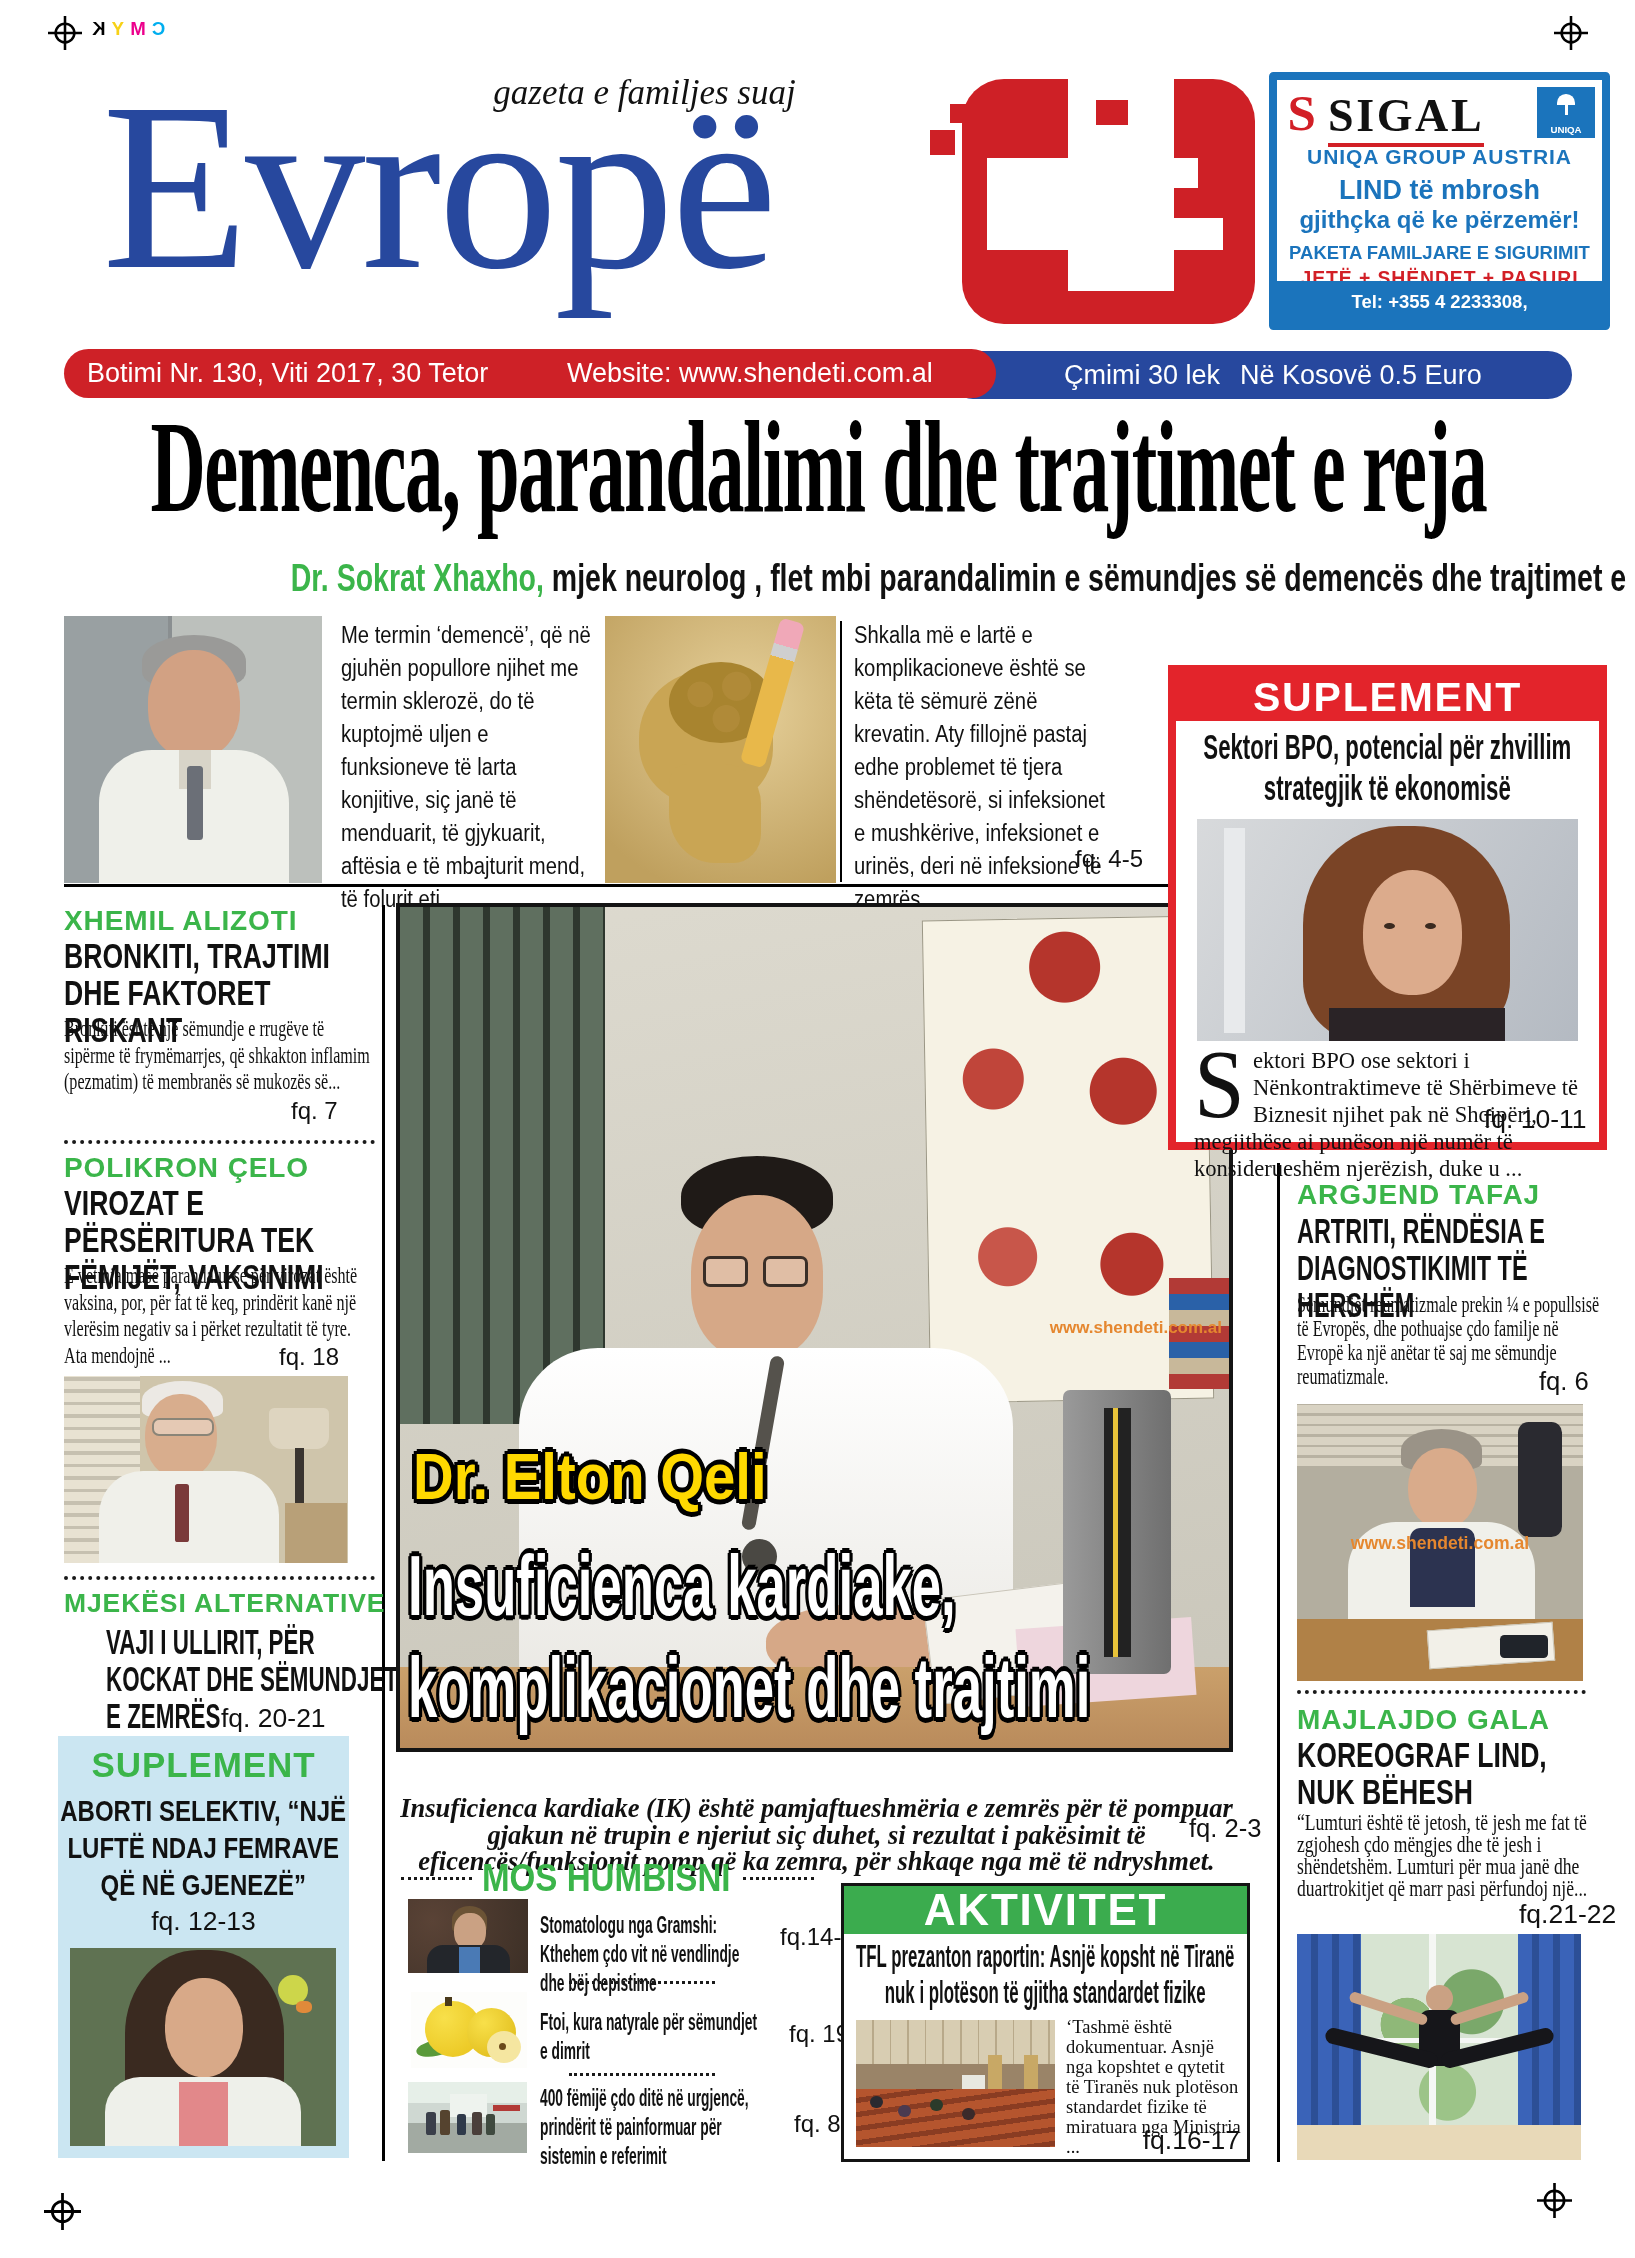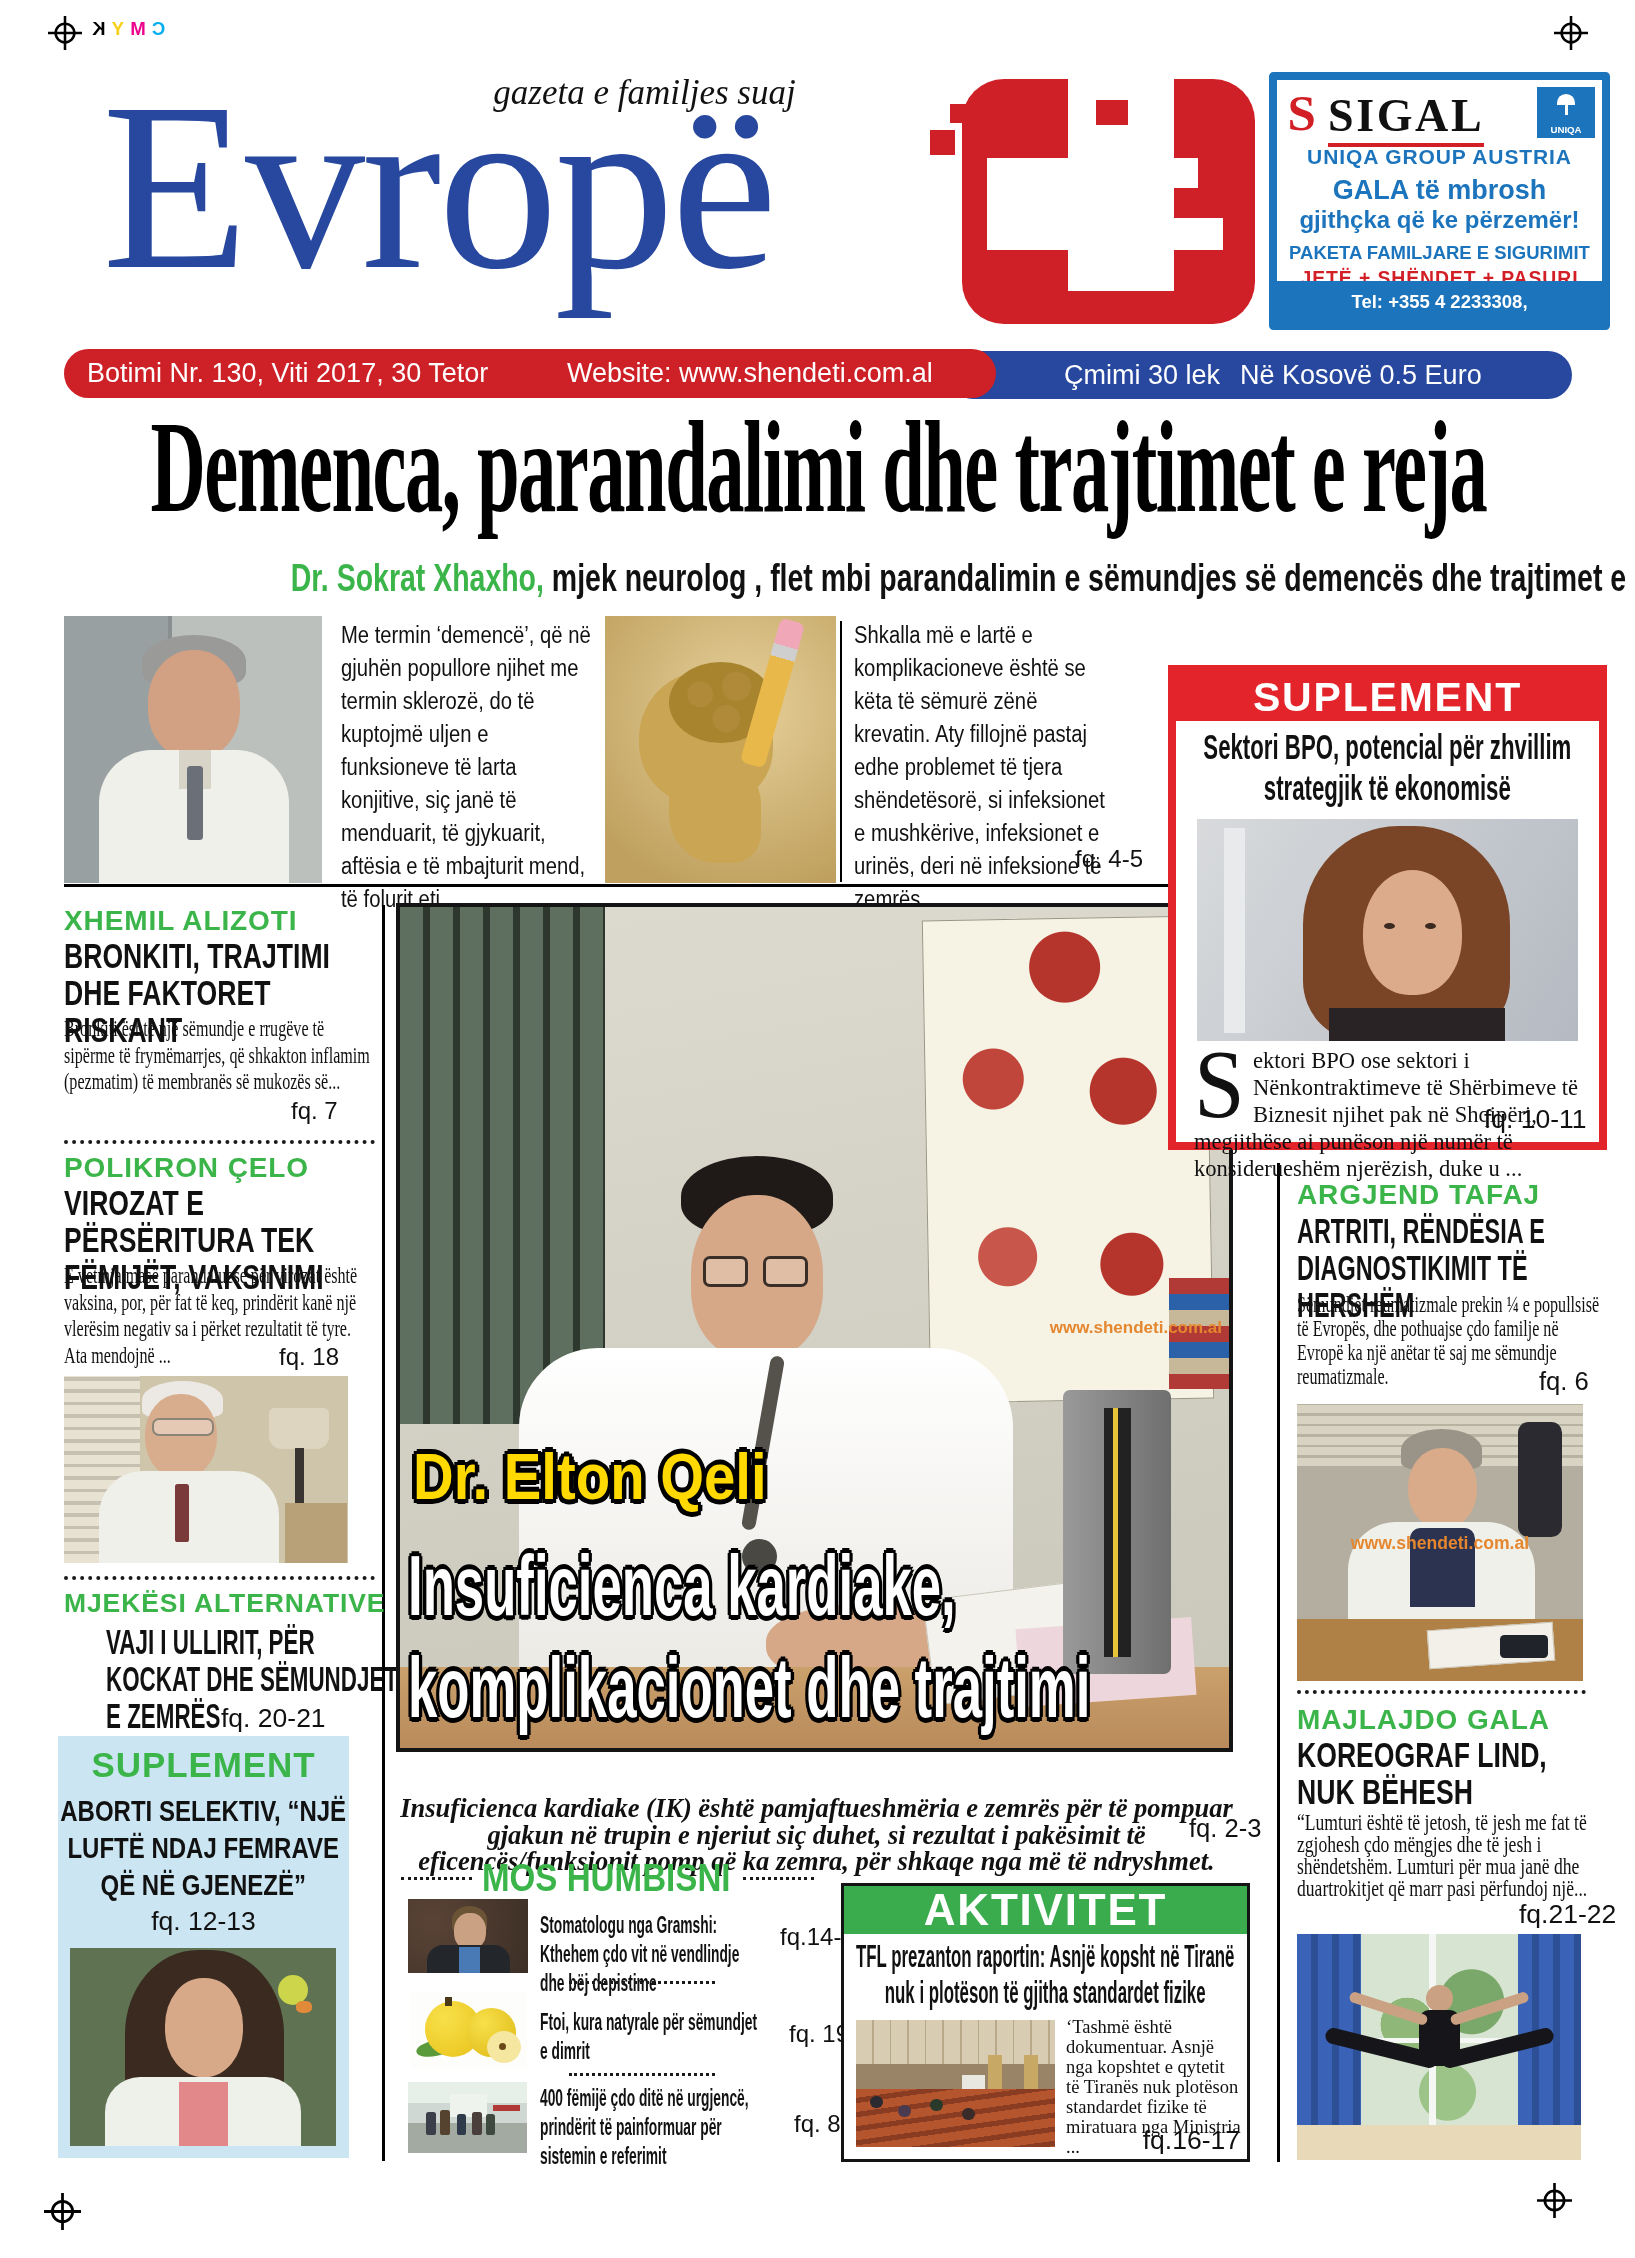--- a/index.html
+++ b/index.html
@@ -67,21 +67,21 @@
 
   <div class="abs" style="left:1269px;top:72px;width:341px;height:258px;border:8.8px solid #1B74BC;border-radius:4.4px;background:#fff;box-sizing:border-box;">
     <span class="abs serif b red" style="left:10.6px;top:3.5px;font-size:51px;">S</span>
     <span class="abs serif b" style="left:51px;top:8.8px;font-size:46px;letter-spacing:2.6px;color:#111;border-bottom:4.4px solid #D21F26;padding-bottom:0.9px;">SIGAL</span>
     <div class="abs" style="right:7px;top:7px;width:58px;height:51px;background:#1B74BC;">
       <div class="abs" style="left:20px;top:7px;width:17.6px;height:10.6px;background:#fff;border-radius:8.8px 8.8px 0 0;"></div>
       <div class="abs" style="left:28px;top:17.6px;width:2.6px;height:10.6px;background:#fff;"></div>
       <div class="abs ctr white b" style="left:0;bottom:3.5px;width:100%;font-size:9.7px;">UNIQA</div>
     </div>
     <div class="abs ctr b blue" style="left:0;top:65px;width:100%;font-size:21px;letter-spacing:0.9px;">UNIQA GROUP AUSTRIA</div>
-    <div class="abs ctr b blue" style="left:0;top:95px;width:100%;font-size:27px;">GALA të mbrosh</div>
+    <div class="abs ctr b blue" style="left:0;top:95px;width:100%;font-size:27px;">LIND të mbrosh</div>
     <div class="abs ctr b blue" style="left:0;top:126px;width:100%;font-size:24px;">gjithçka që ke përzemër!</div>
     <div class="abs ctr b blue" style="left:0;top:162px;width:100%;font-size:18.5px;">PAKETA FAMILJARE E SIGURIMIT</div>
     <div class="abs ctr b red" style="left:0;top:187px;width:100%;font-size:19.4px;letter-spacing:0.9px;">JETË + SHËNDET + PASURI</div>
     <div class="abs ctr b white" style="left:0;bottom:0;width:100%;height:41px;line-height:41px;background:#1B74BC;font-size:18.5px;">Tel: +355 4 2233308,   www.sigal.com.al</div>
   </div>
 
   <div class="abs" style="left:949px;top:351px;width:623px;height:48px;background:#27489E;border-radius:26.5px;">
     <span class="abs white" style="left:115px;font-size:27px;line-height:48px;">Çmimi 30 lek</span>
     <span class="abs white" style="left:291px;font-size:27px;line-height:48px;">Në Kosovë 0.5 Euro</span>
   </div>

